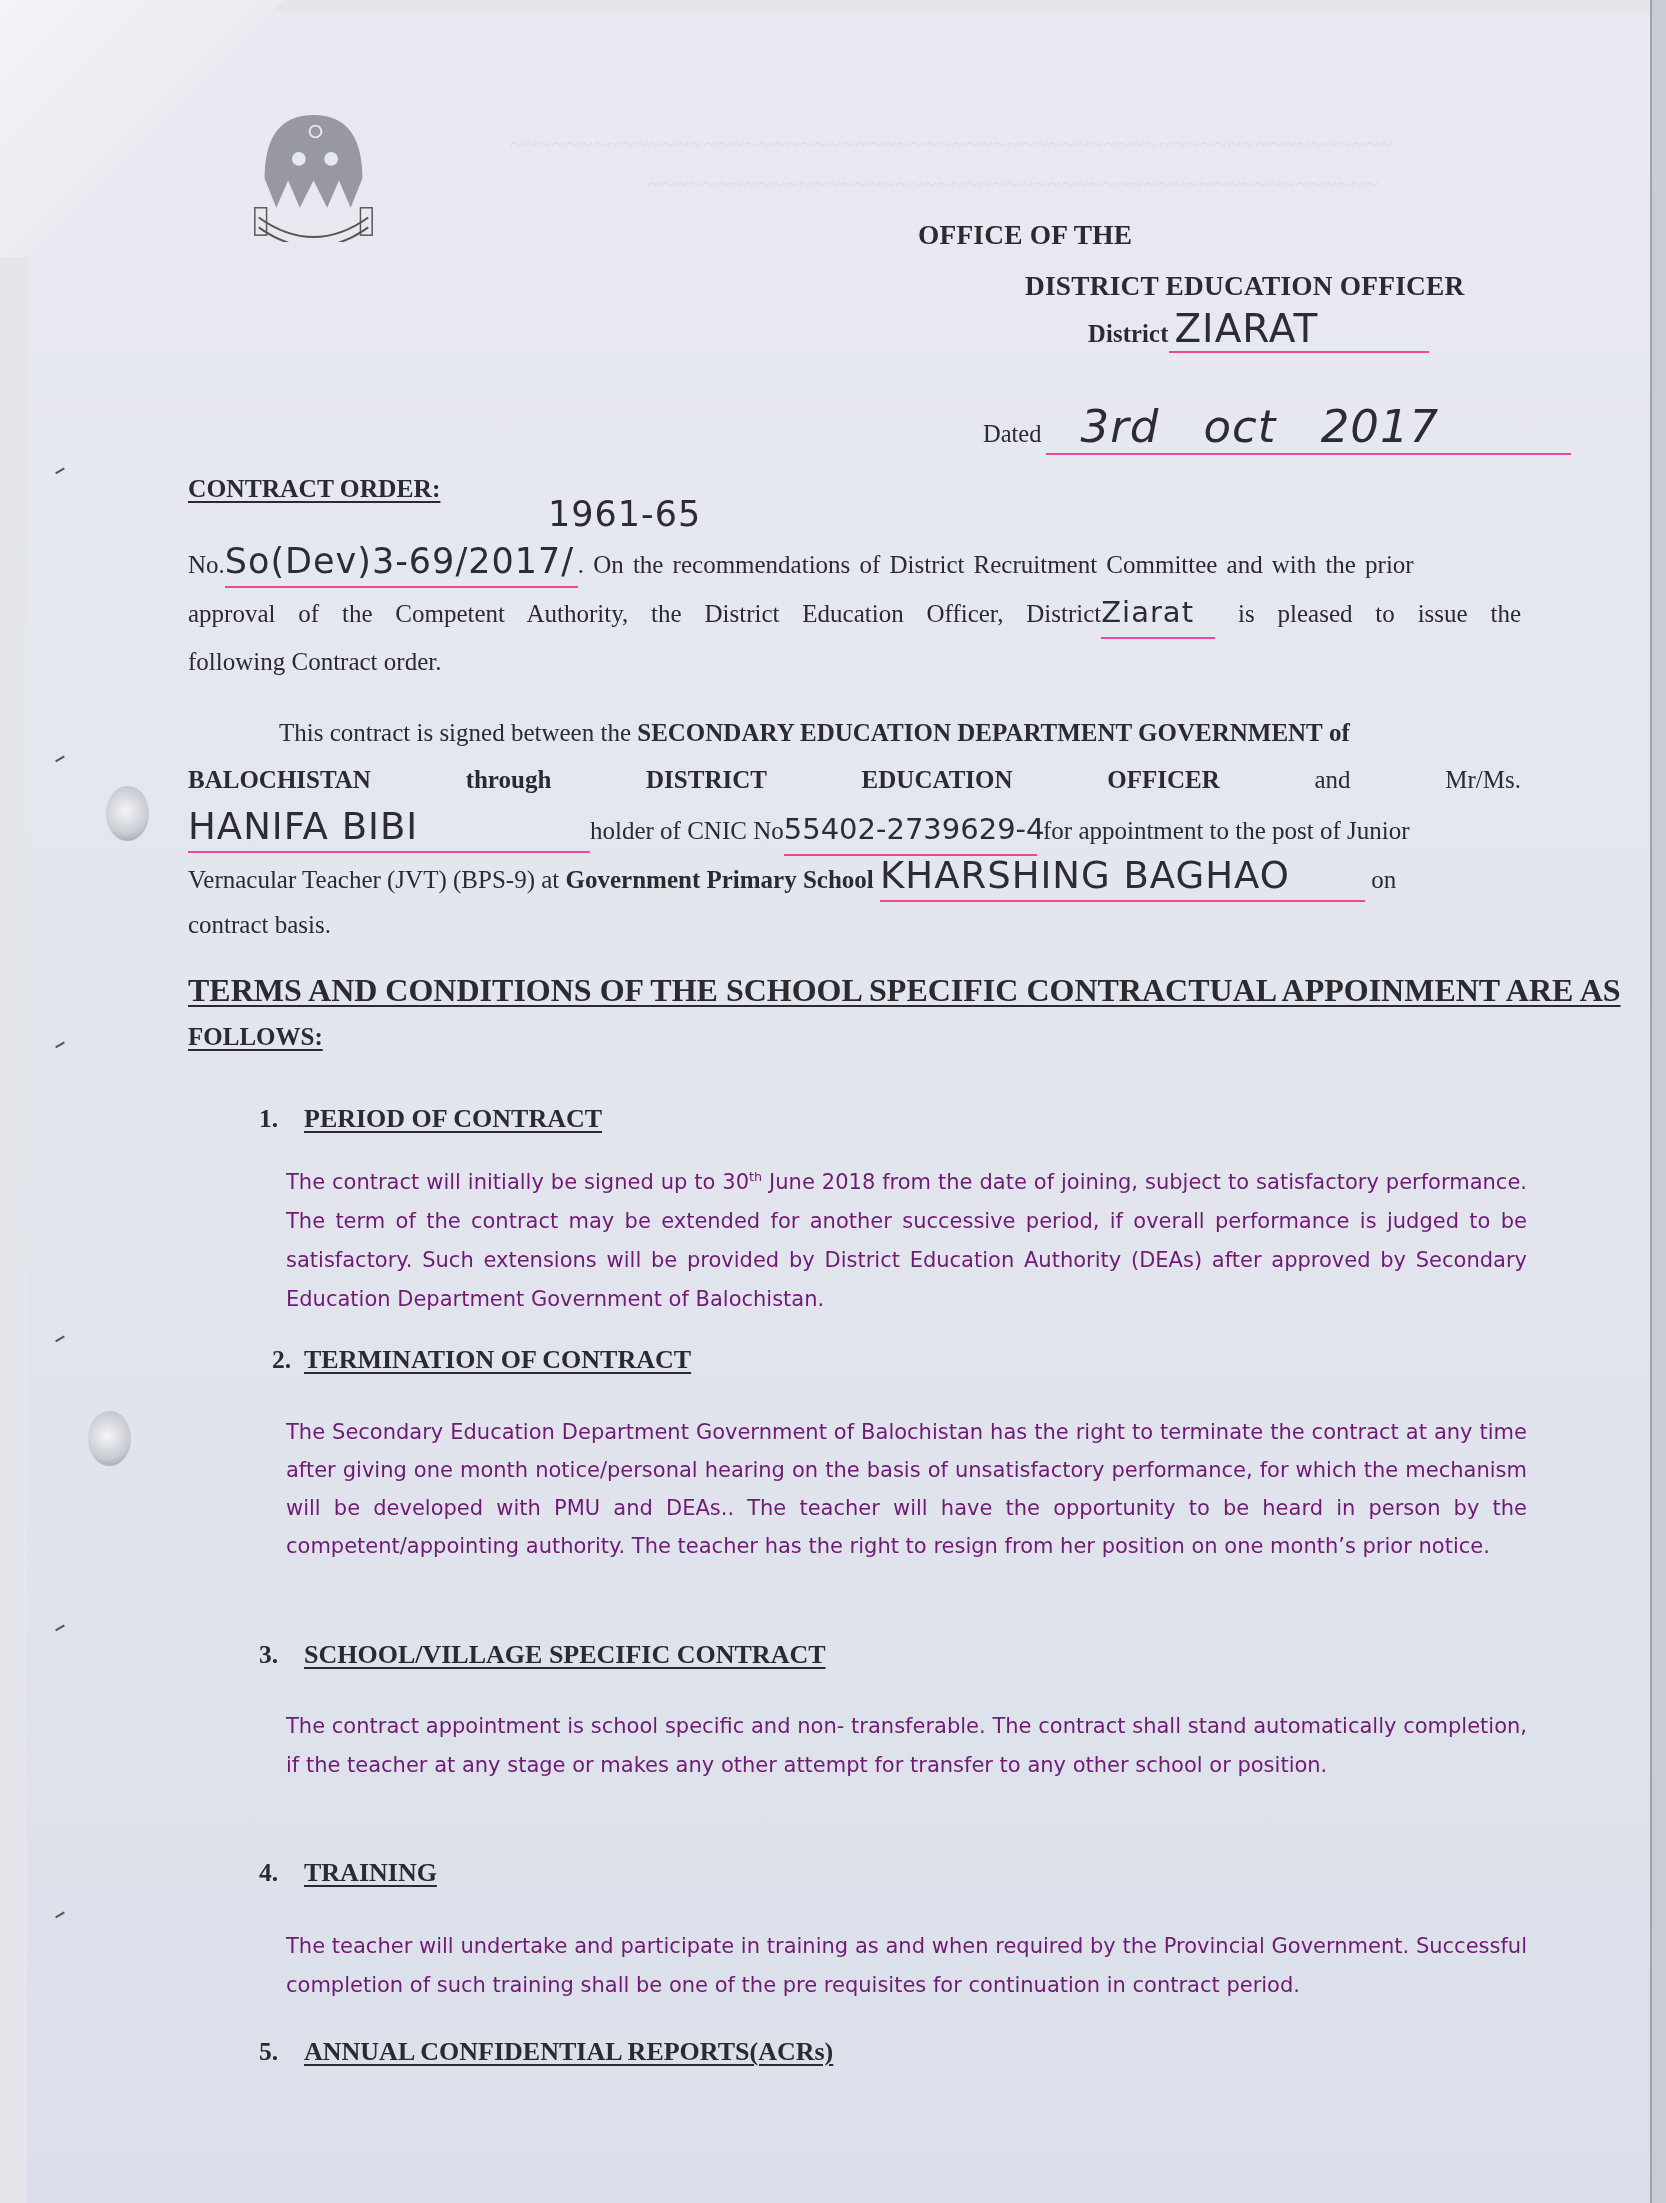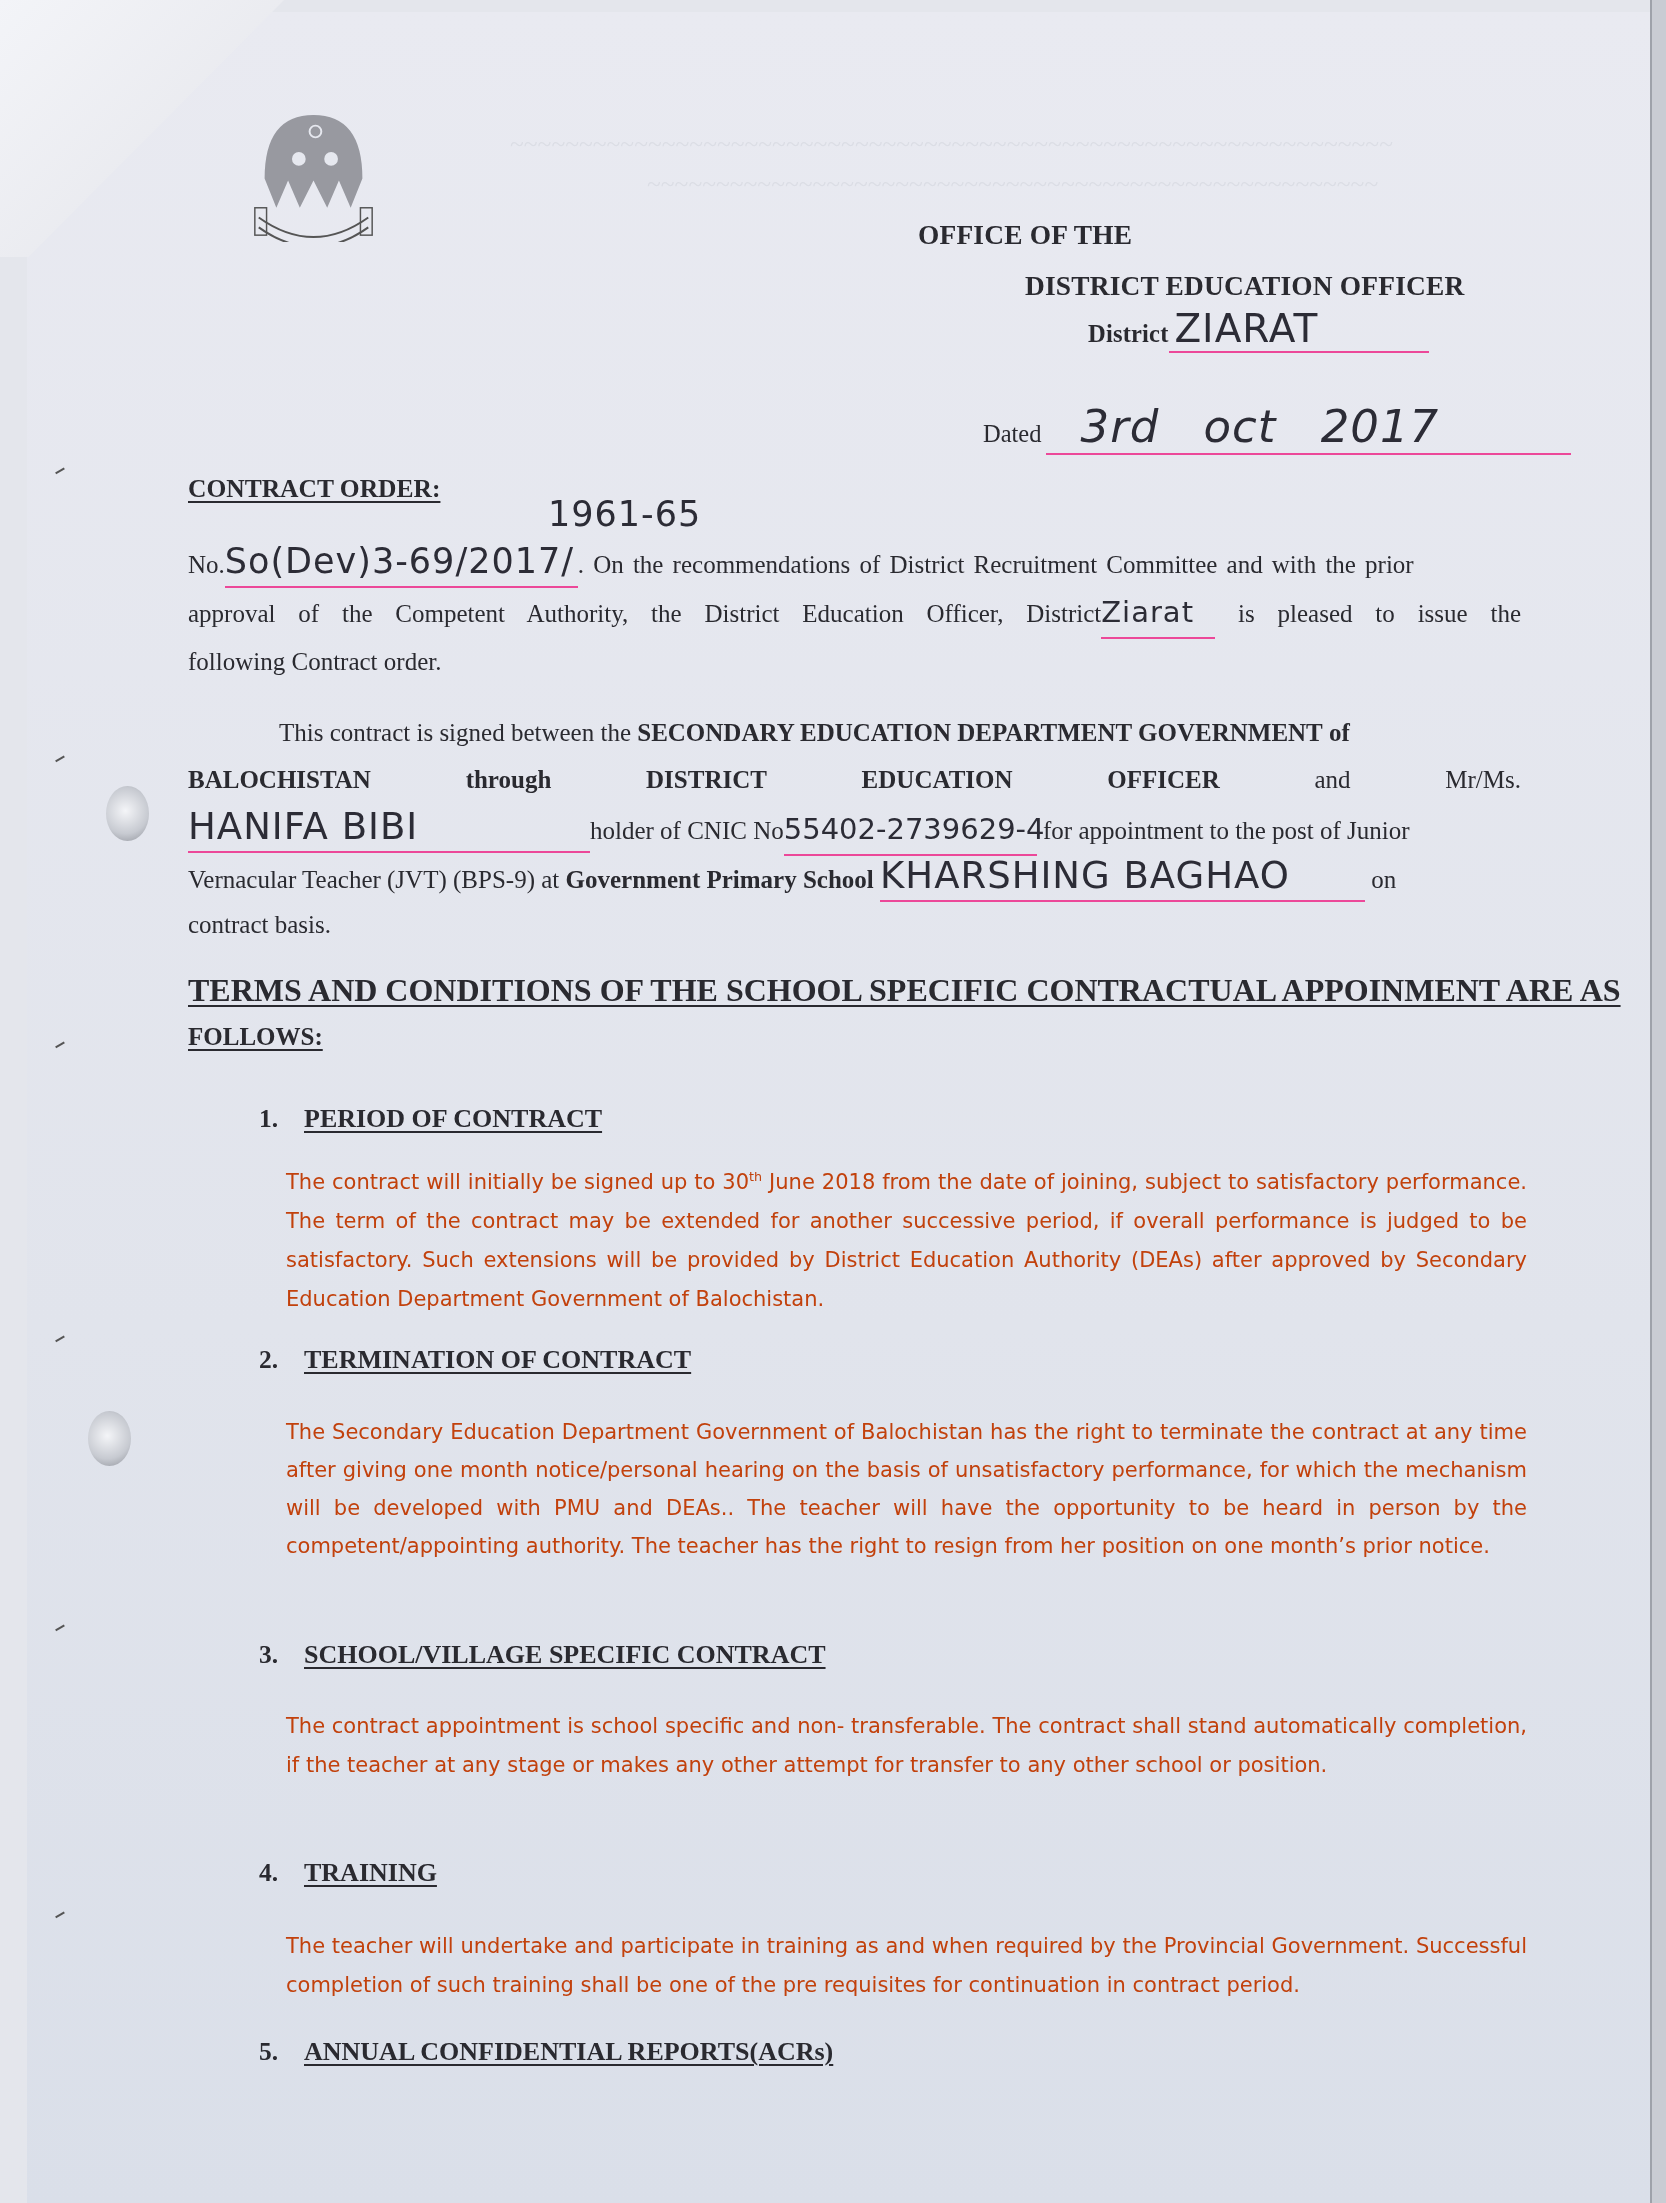--- a/index.html
+++ b/index.html
@@ -31,21 +31,21 @@
   }
   .uline { border-bottom: 2px solid #ec4899; }
   .body-serif { font-family: "Liberation Serif", serif; font-size: 25px; line-height: 49px; }
   .justify { text-align: justify; text-align-last: justify; }
   .bold { font-weight: bold; }
   .sec-title { font-family: "Liberation Serif", serif; font-weight: bold; font-size: 26px; text-decoration: underline; text-decoration-thickness: 2px; text-underline-offset: 3.9px; }
   .sec-num { font-family: "Liberation Serif", serif; font-weight: bold; font-size: 25.5px; display: inline-block; width: 45px; }
   .para {
     position: absolute; left: 286px; width: 1241px;
     font-family: "DejaVu Sans", sans-serif; font-size: 21px; line-height: 39px;
-    color: #c2410c; text-align: justify;
+    color: #701a75; text-align: justify;
   }
   .ghost { position: absolute; color: rgba(60,64,80,0.07); font-size: 25.5px; white-space: nowrap; }
   .tick { position: absolute; left: 55px; width: 9.8px; height: 2px; background: #555; transform: rotate(-30deg); }
 </style>
 </head>
 <body>
 
 <div class="paper"></div>
 <div class="right-edge"></div>
 
@@ -126,21 +126,21 @@
 <div class="abs body-serif" style="left:188px; top:900px;">contract basis.</div>
 
 <div class="abs" style="left:188px; top:972px; font-weight:bold; font-size:32px; text-decoration:underline; text-decoration-thickness:2px; text-underline-offset:3.9px;">TERMS AND CONDITIONS OF THE SCHOOL SPECIFIC CONTRACTUAL APPOINMENT ARE AS</div>
 <div class="abs" style="left:188px; top:1023px; font-weight:bold; font-size:25px; text-decoration:underline; text-decoration-thickness:2px; text-underline-offset:3.9px;">FOLLOWS:</div>
 
 <div class="abs" style="left:259px; top:1104px;">
   <span class="sec-num">1.</span><span class="sec-title">PERIOD OF CONTRACT</span>
 </div>
 <div class="para" style="top:1157px;"><span>The contract will initially be signed up to 30</span><sup style="font-size:12.7px;">th</sup><span> June 2018 from the date of joining, subject to satisfactory performance. The term of the contract may be extended for another successive period, if overall performance is judged to be satisfactory. Such extensions will be provided by District Education Authority (DEAs) after approved by Secondary Education Department Government of Balochistan.</span></div>
 
-<div class="abs" style="left:259px; top:1345px;">
+<div class="abs" style="left:259px; top:1345px;text-align:center;">
   <span class="sec-num">2.</span><span class="sec-title">TERMINATION OF CONTRACT</span>
 </div>
 <div class="para" style="top:1413px; line-height:38px;">The Secondary Education Department Government of Balochistan has the right to terminate the contract at any time after giving one month notice/personal hearing on the basis of unsatisfactory performance, for which the mechanism will be developed with PMU and DEAs..  The teacher will have the opportunity to be heard in person by the competent/appointing authority. The teacher has the right to resign from her position on one month’s prior notice.</div>
 
 <div class="abs" style="left:259px; top:1640px;">
   <span class="sec-num">3.</span><span class="sec-title">SCHOOL/VILLAGE SPECIFIC CONTRACT</span>
 </div>
 <div class="para" style="top:1707px; line-height:39px;">The contract appointment is school specific and non- transferable. The contract shall stand automatically completion, if the teacher at any stage or makes any other attempt for transfer to any other school or position.</div>
 
 <div class="abs" style="left:259px; top:1858px;">

